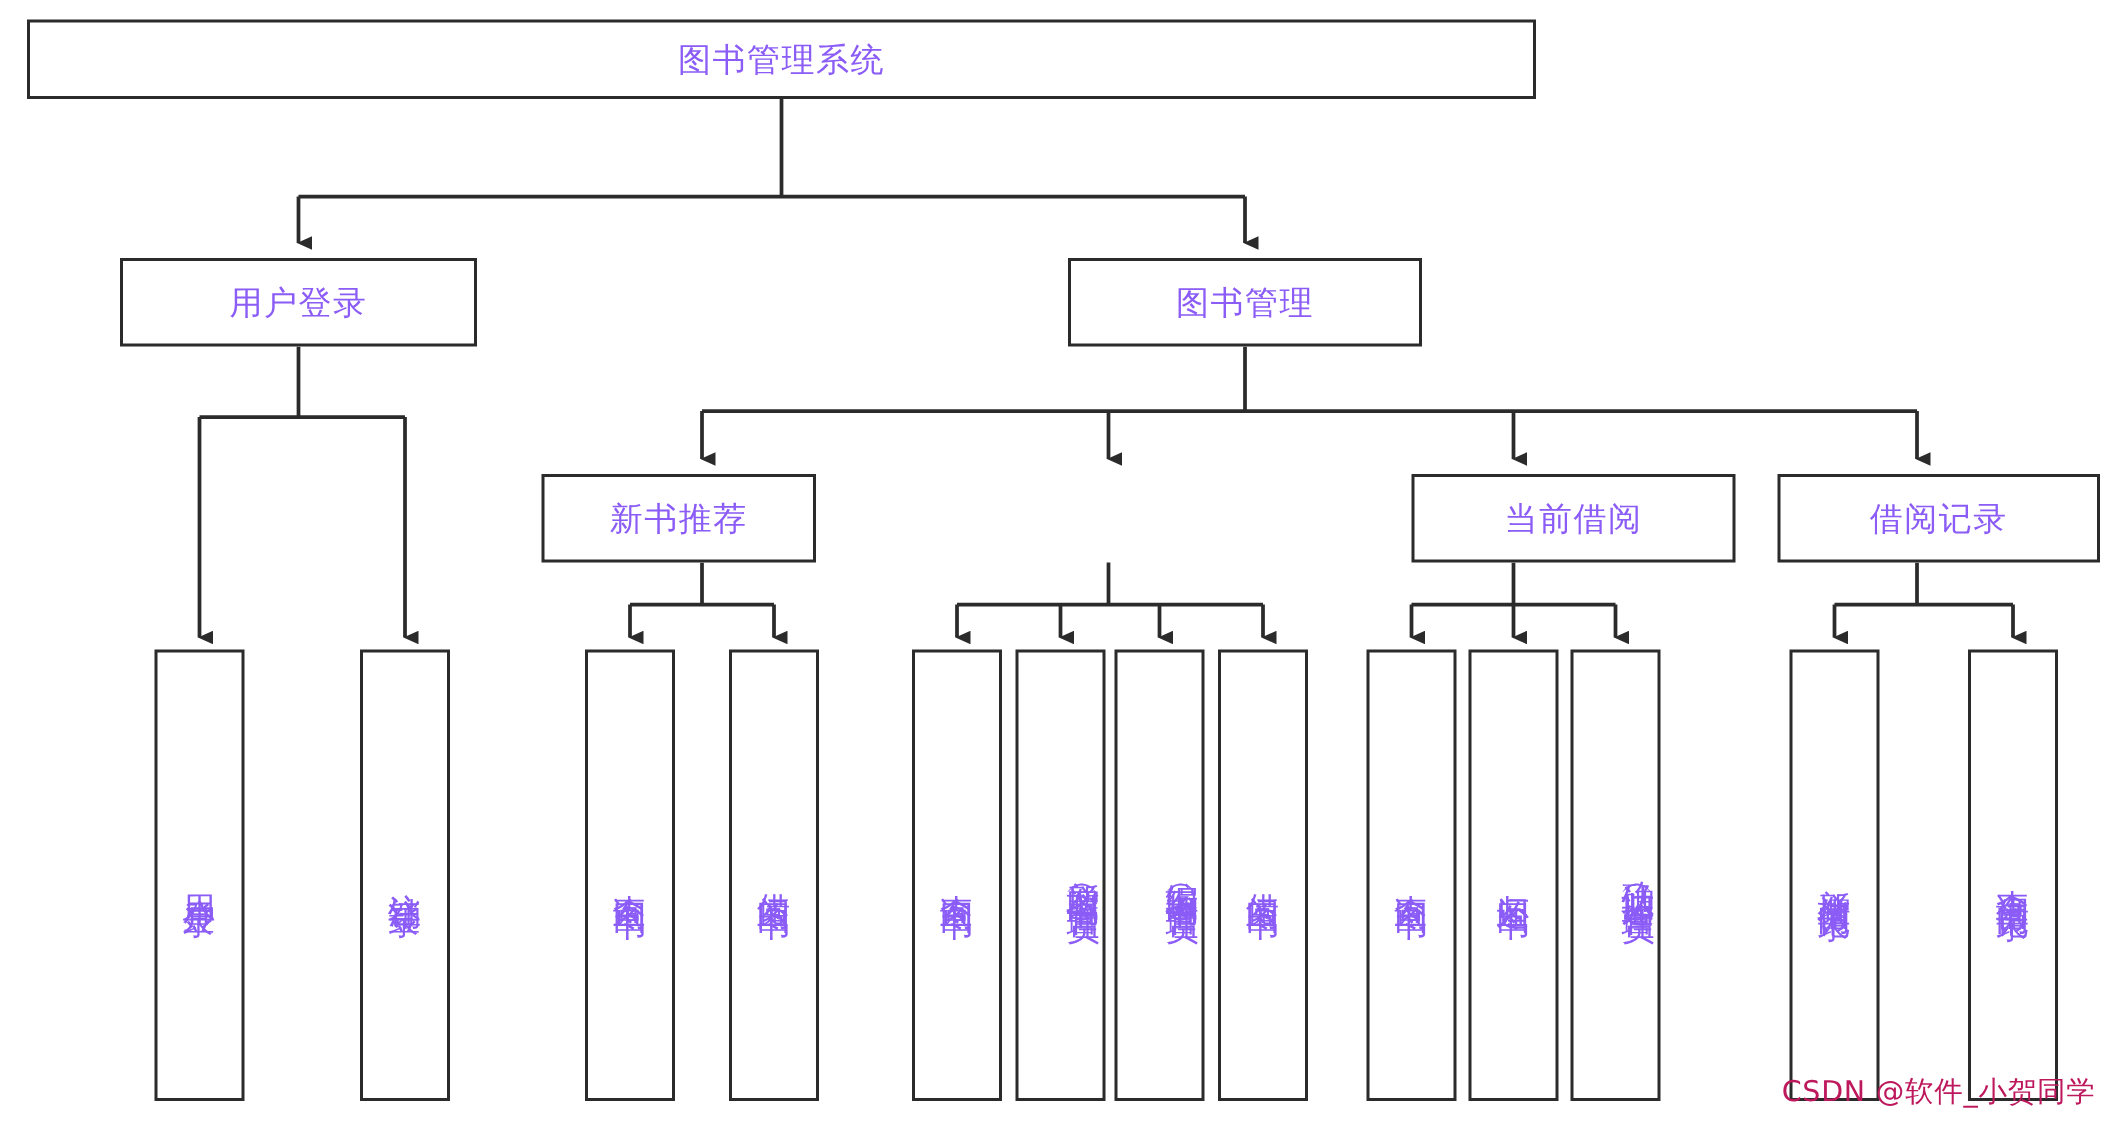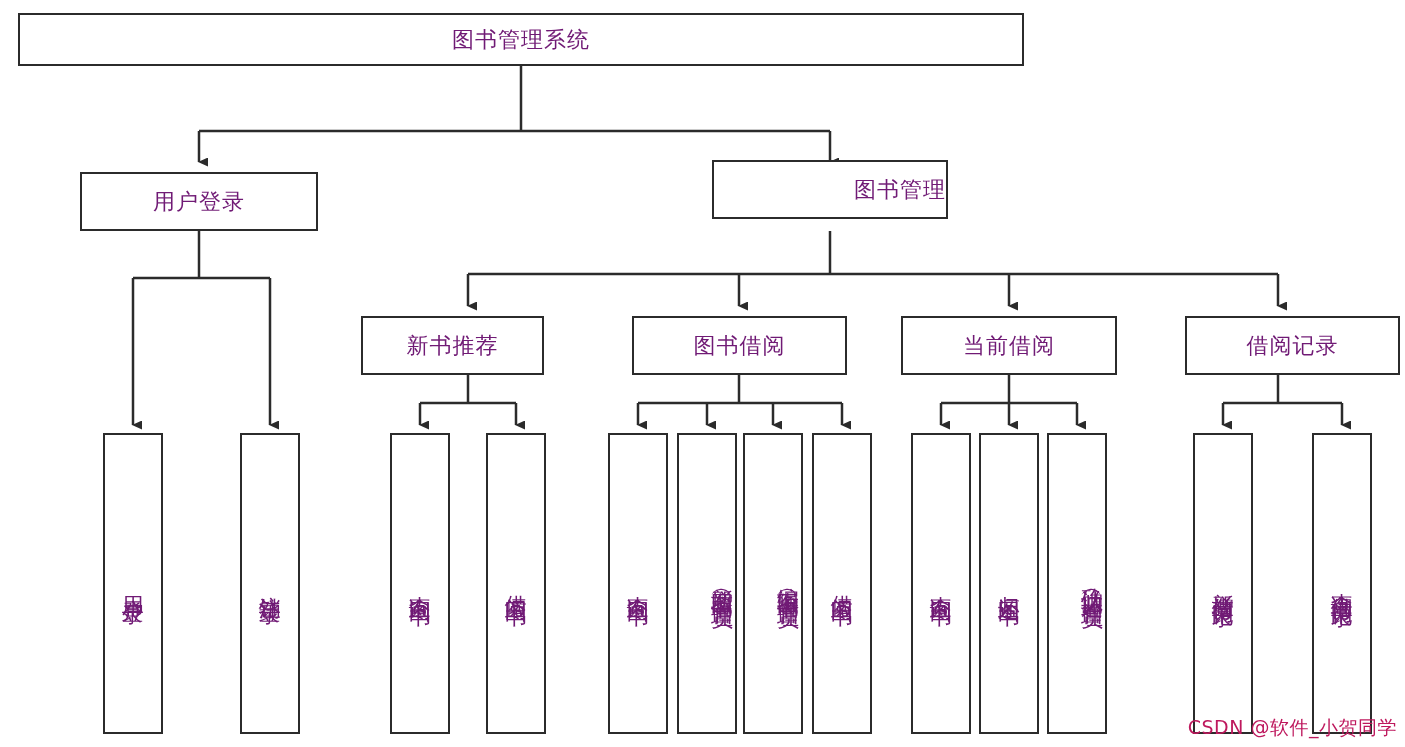--- a/index.html
+++ b/index.html
@@ -21,21 +21,21 @@
     height: 747px;
   }
   .node-box {
     position: absolute;
     box-sizing: border-box;
     background: #ffffff;
     border: 2.5px solid #2b2b2b;
     display: flex;
     align-items: center;
     justify-content: center;
-    color: #701a75;
+    color: #8b5cf6;
   }
   .node-box.horizontal {
     font-size: 22px;
     letter-spacing: 1px;
   }
   .node-box.vertical {
     writing-mode: vertical-rl;
     text-orientation: upright;
     font-size: 22px;
     letter-spacing: 3px;
@@ -125,31 +125,28 @@
     </g>
   </svg>
 
   <div class="node-box horizontal" style="left:18px; top:13px; width:1006px; height:53px;">
     <span class="node-label">图书管理系统</span>
   </div>
 
   <div class="node-box horizontal" style="left:80px; top:172px; width:238px; height:59px;">
     <span class="node-label">用户登录</span>
   </div>
-  <div class="node-box horizontal" style="left:712px; top:160px; width:236px; height:59px;justify-content:flex-end;">
+  <div class="node-box horizontal" style="left:712px; top:172px; width:236px; height:59px;">
     <span class="node-label">图书管理</span>
   </div>
 
   <div class="node-box horizontal" style="left:361px; top:316px; width:183px; height:59px;">
     <span class="node-label">新书推荐</span>
   </div>
-  <div class="node-box horizontal" style="left:632px; top:316px; width:215px; height:59px;">
-    <span class="node-label">图书借阅</span>
-  </div>
-  <div class="node-box horizontal" style="left:901px; top:316px; width:216px; height:59px;">
+  <div class="node-box horizontal" style="left:941px; top:316px; width:216px; height:59px;">
     <span class="node-label">当前借阅</span>
   </div>
   <div class="node-box horizontal" style="left:1185px; top:316px; width:215px; height:59px;">
     <span class="node-label">借阅记录</span>
   </div>
 
   <div class="node-box vertical vcenter" style="left:103px; top:433px; width:60px; height:301px;">
     <span class="node-label">用户登录</span>
   </div>
   <div class="node-box vertical vcenter" style="left:240px; top:433px; width:60px; height:301px;">

